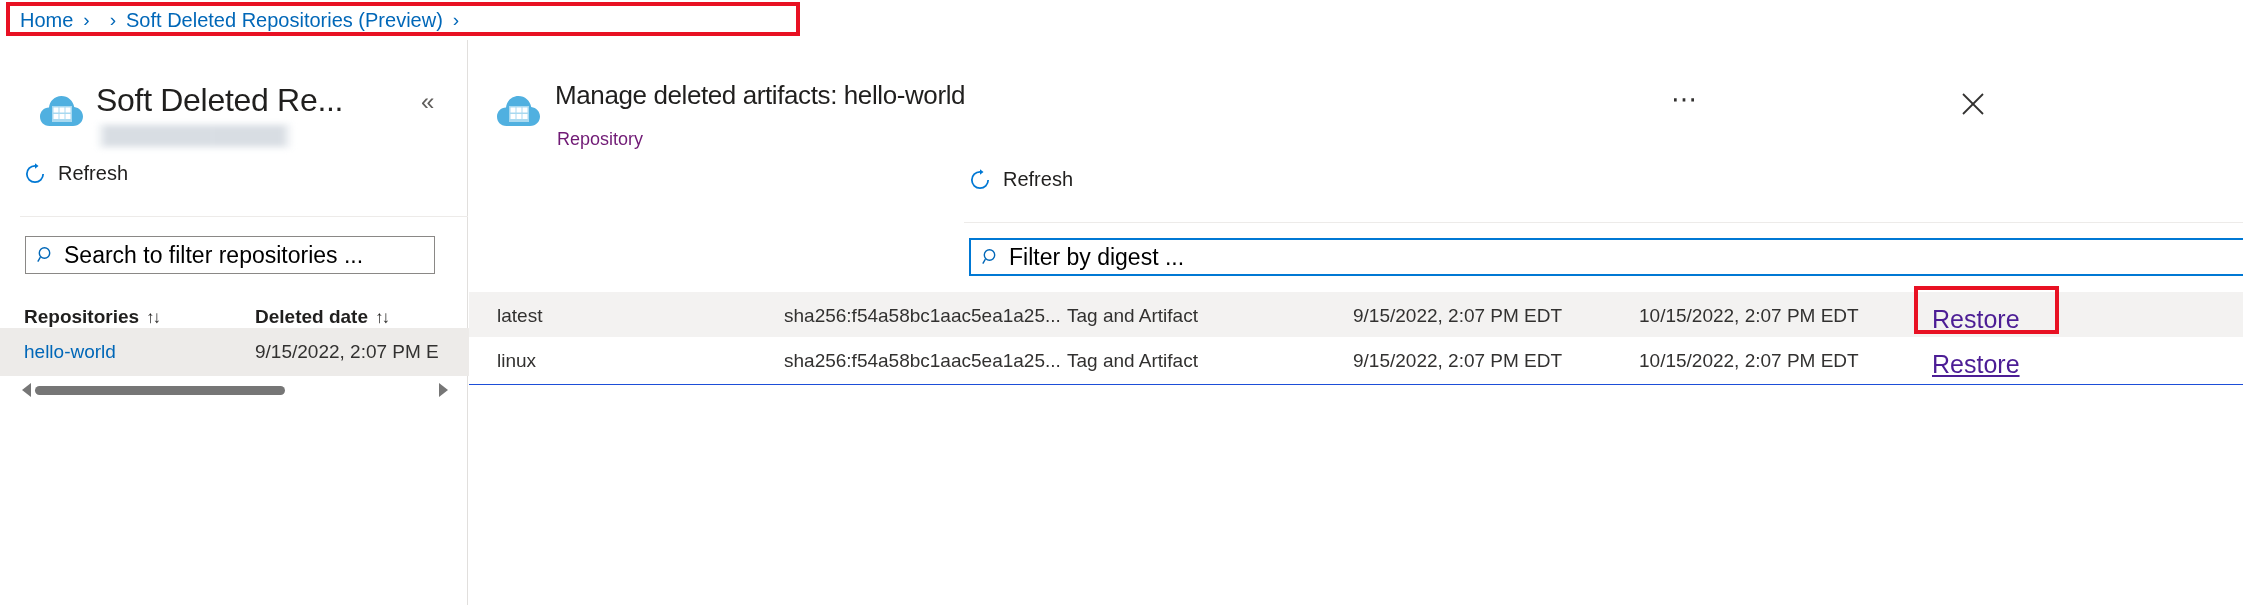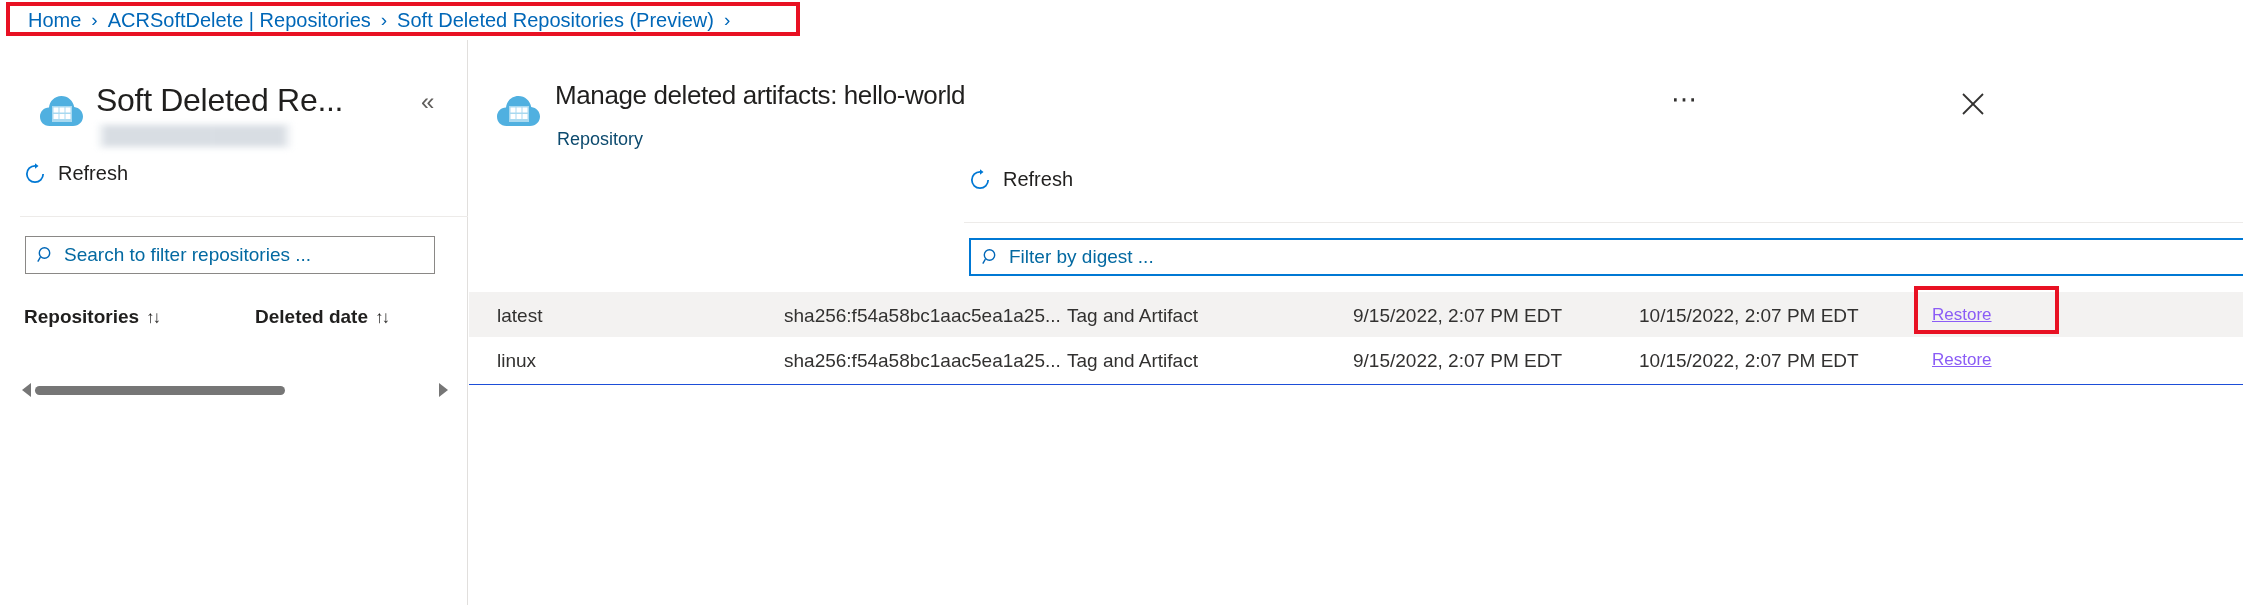--- a/index.html
+++ b/index.html
@@ -17,21 +17,21 @@
   }
 
   
   #breadcrumb-bar {
     position: absolute;
     left: 0; top: 0;
     width: 2243px;
     height: 40px;
     display: flex;
     align-items: center;
-    padding-left: 28px;
+    padding-left: 20px;
     box-sizing: border-box;
     background: #ffffff;
   }
   .crumb-link {
     color: #0067b8;
     font-size: 20px;
     text-decoration: none;
     cursor: pointer;
     white-space: nowrap;
   }
@@ -133,22 +133,22 @@
     left: 25px; top: 196px;
     width: 410px; height: 38px;
     border: 1px solid #8a8886;
   }
   .search-glyph {
     width: 18px; height: 18px;
     margin: 0 9px 0 11px;
     flex: 0 0 auto;
   }
   .search-placeholder {
-    font-size: 19px;
-    color: #0369a1;
+    font-size: 23px;
+    color: #000000;
     white-space: nowrap;
   }
 
   
   #left-list-head {
     position: absolute;
     left: 0; top: 256px;
     width: 420px; height: 40px;
   }
   .col-head {
@@ -223,21 +223,21 @@
     font-size: 26px;
     font-weight: 400;
     color: #201f1e;
     letter-spacing: -0.4px;
     white-space: nowrap;
   }
   #main-subtitle {
     position: absolute;
     left: 88px; top: 89px;
     font-size: 18px;
-    color: #0c4a6e;
+    color: #701a75;
     white-space: nowrap;
   }
   #main-ellipsis {
     position: absolute;
     left: 1202px; top: 46px;
     font-size: 26px;
     color: #323130;
     cursor: pointer;
     line-height: 1;
   }
@@ -267,22 +267,22 @@
     width: 1774px;
     height: 47px;
     cursor: pointer;
     padding-left: 48px;
   }
   #tbl-row-0 { top: 252px; background: #f3f2f1; }
   #tbl-row-1 { top: 297px; background: #ffffff; border-bottom: 1px solid #1d4ed8; }
 
   .link-restore {
     position: absolute;
-    font-size: 17px;
-    color: #8b5cf6;
+    font-size: 25px;
+    color: #4c1d95;
     text-decoration: underline;
     cursor: pointer;
     top: 13px;
     white-space: nowrap;
   }
 
   
   #restore-highlight {
     position: absolute;
     left: 1914px; top: 286px;
@@ -291,21 +291,20 @@
     box-sizing: border-box;
     pointer-events: none;
   }
 </style>
 </head>
 <body>
 
 <div id="breadcrumb-bar">
   <a class="crumb-link" href="#">Home</a>
   <span class="crumb-sep">›</span>
-  <a class="crumb-link" href="#">ACRSoftDelete | Repositories</a>
   <span class="crumb-sep">›</span>
   <a class="crumb-link" href="#">Soft Deleted Repositories (Preview)</a>
   <span class="crumb-sep">›</span>
 </div>
 <div id="breadcrumb-highlight"></div>
 
 <div id="left-panel">
 
   <div id="left-header">
     <svg class="acr-icon" style="left:24px; top:52px;" width="44" height="36" viewBox="0 0 44 36">
@@ -343,20 +342,24 @@
 
   <div id="left-list-head">
     <div class="col-head" style="left:24px; top:10px;">
       <span>Repositories</span><span class="sort-glyph">↑↓</span>
     </div>
     <div class="col-head" style="left:255px; top:10px;">
       <span>Deleted date</span><span class="sort-glyph">↑↓</span>
     </div>
   </div>
 
+  <div id="left-row" class="tbl-row">
+    <span class="cell cell-link" style="left:24px;">hello-world</span>
+    <span class="cell cell-text" style="left:255px;">9/15/2022, 2:07 PM E</span>
+  </div>
 
   <div id="left-scroll">
     <div class="scroll-arrow left"></div>
     <div id="left-scroll-thumb"></div>
     <div style="flex:1"></div>
     <div class="scroll-arrow right"></div>
   </div>
 </div>
 
 <div id="main-panel">

